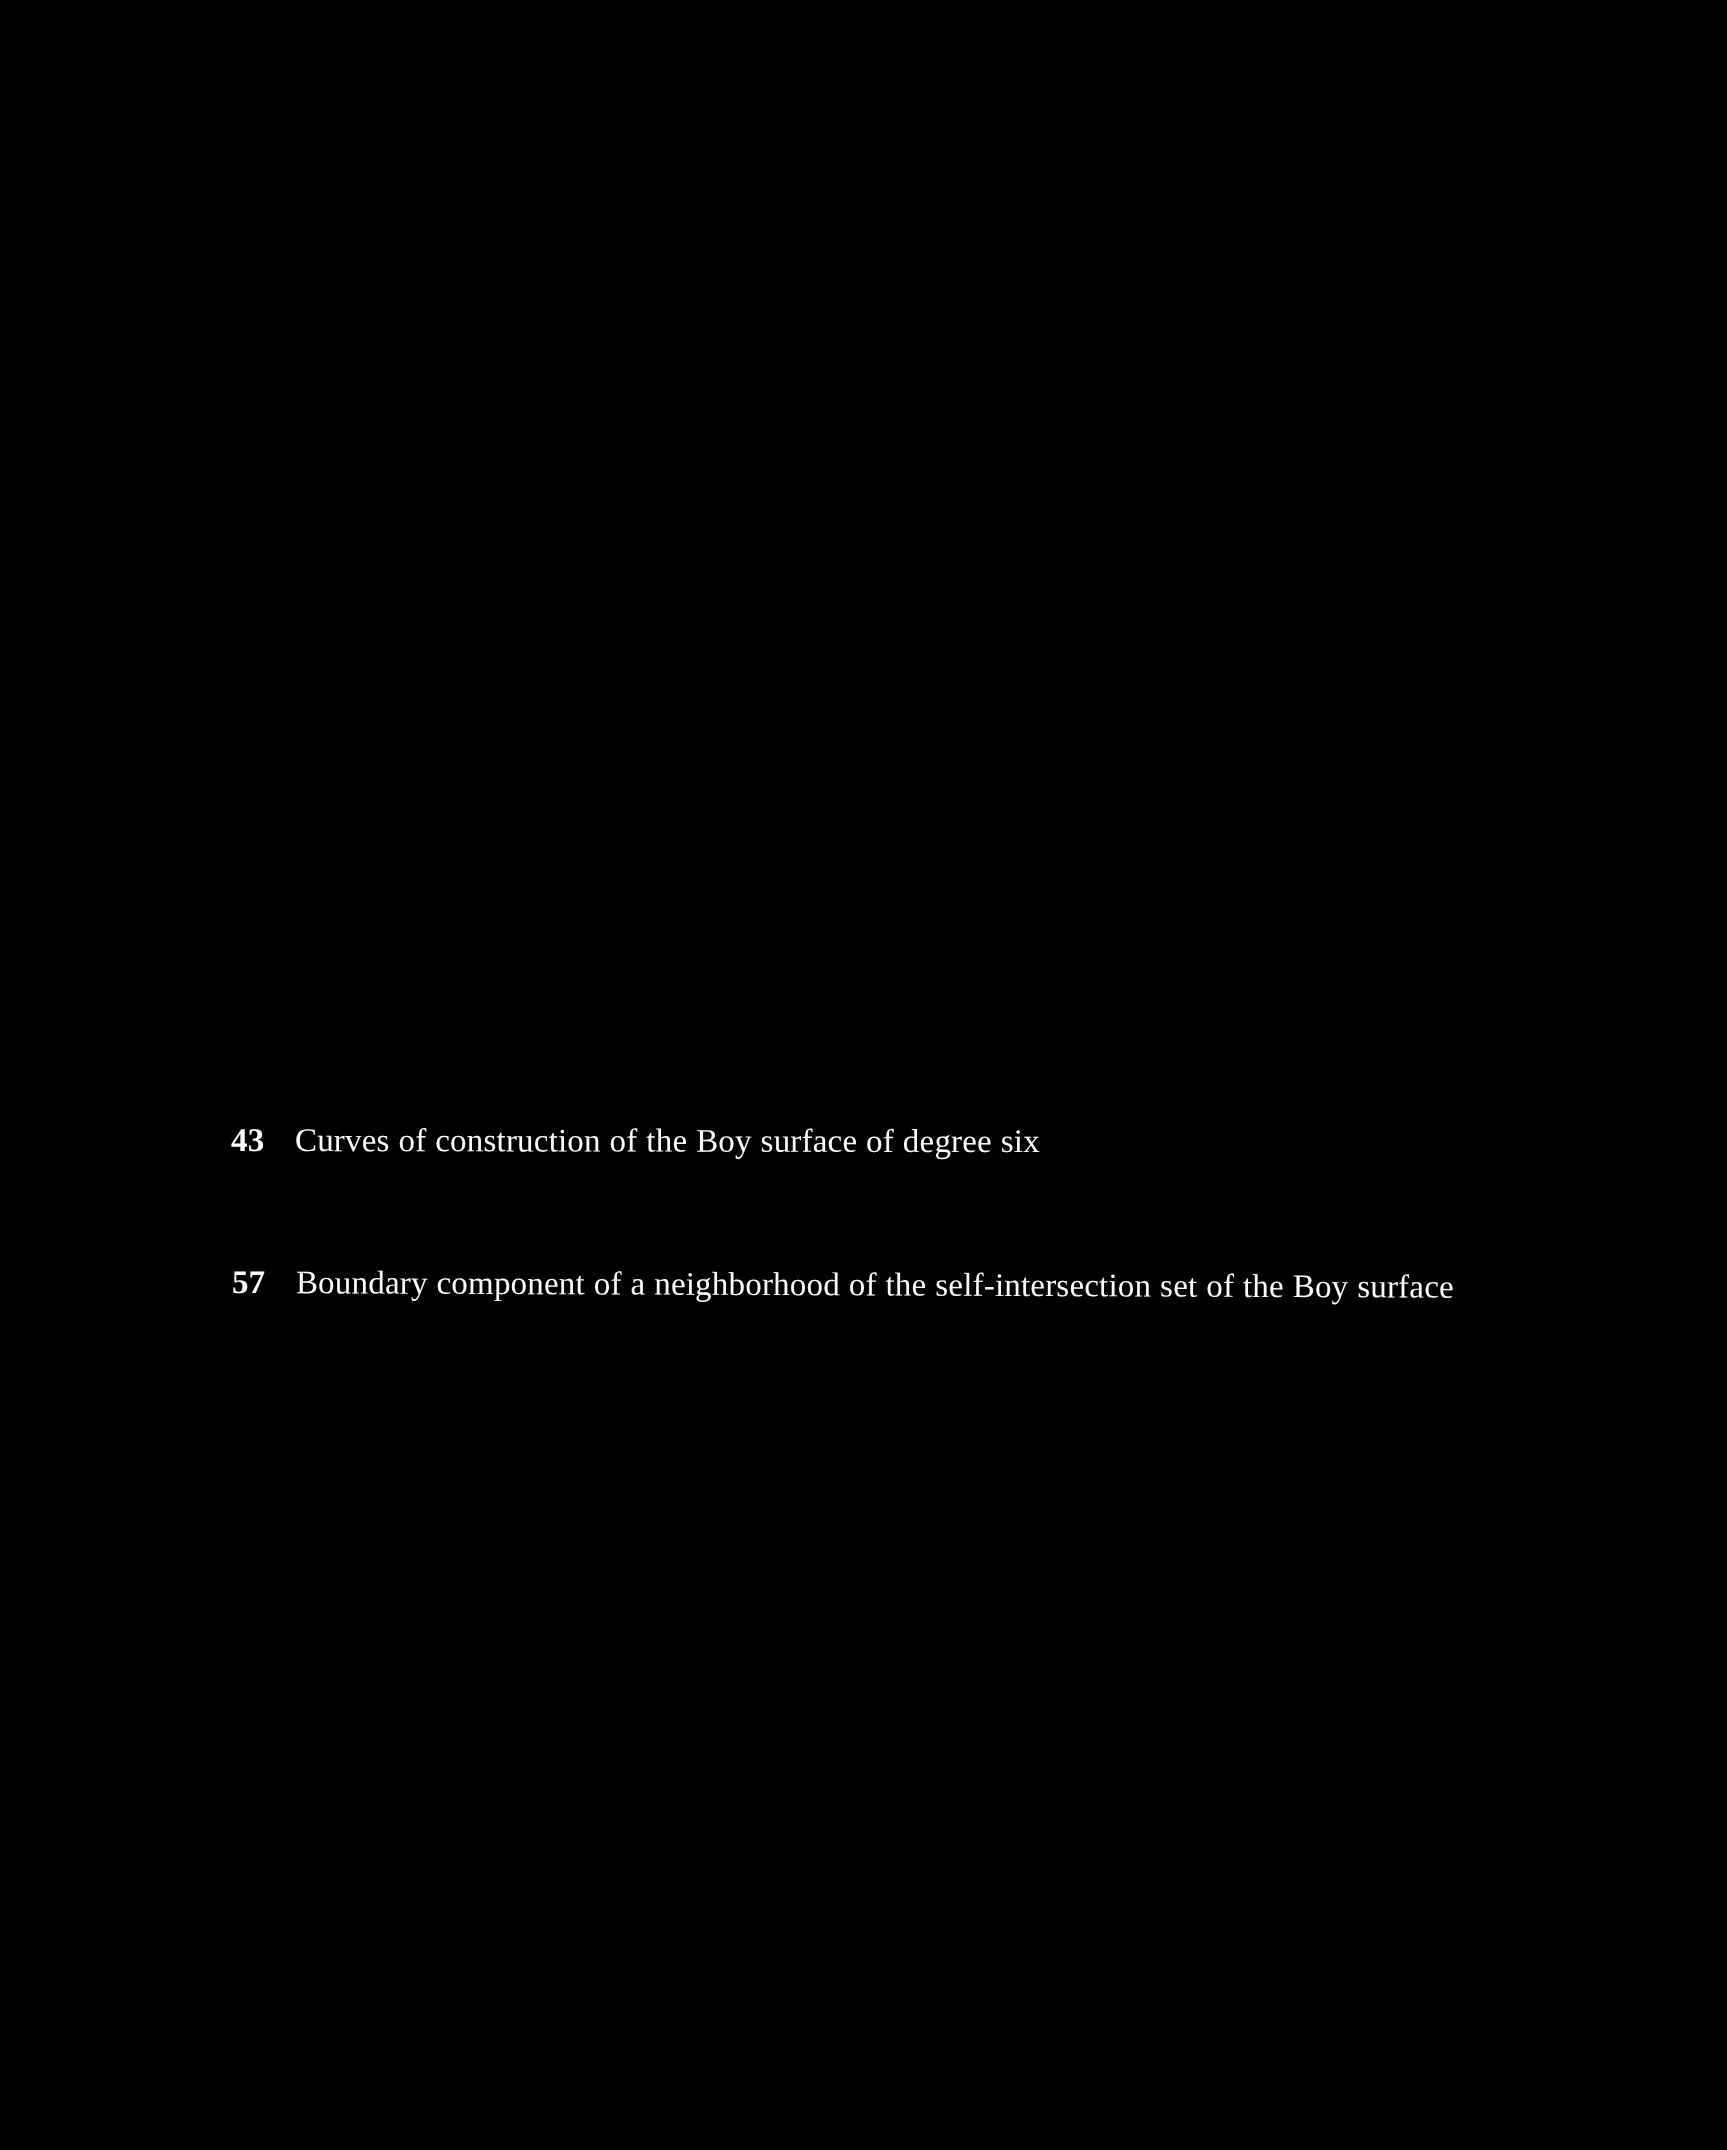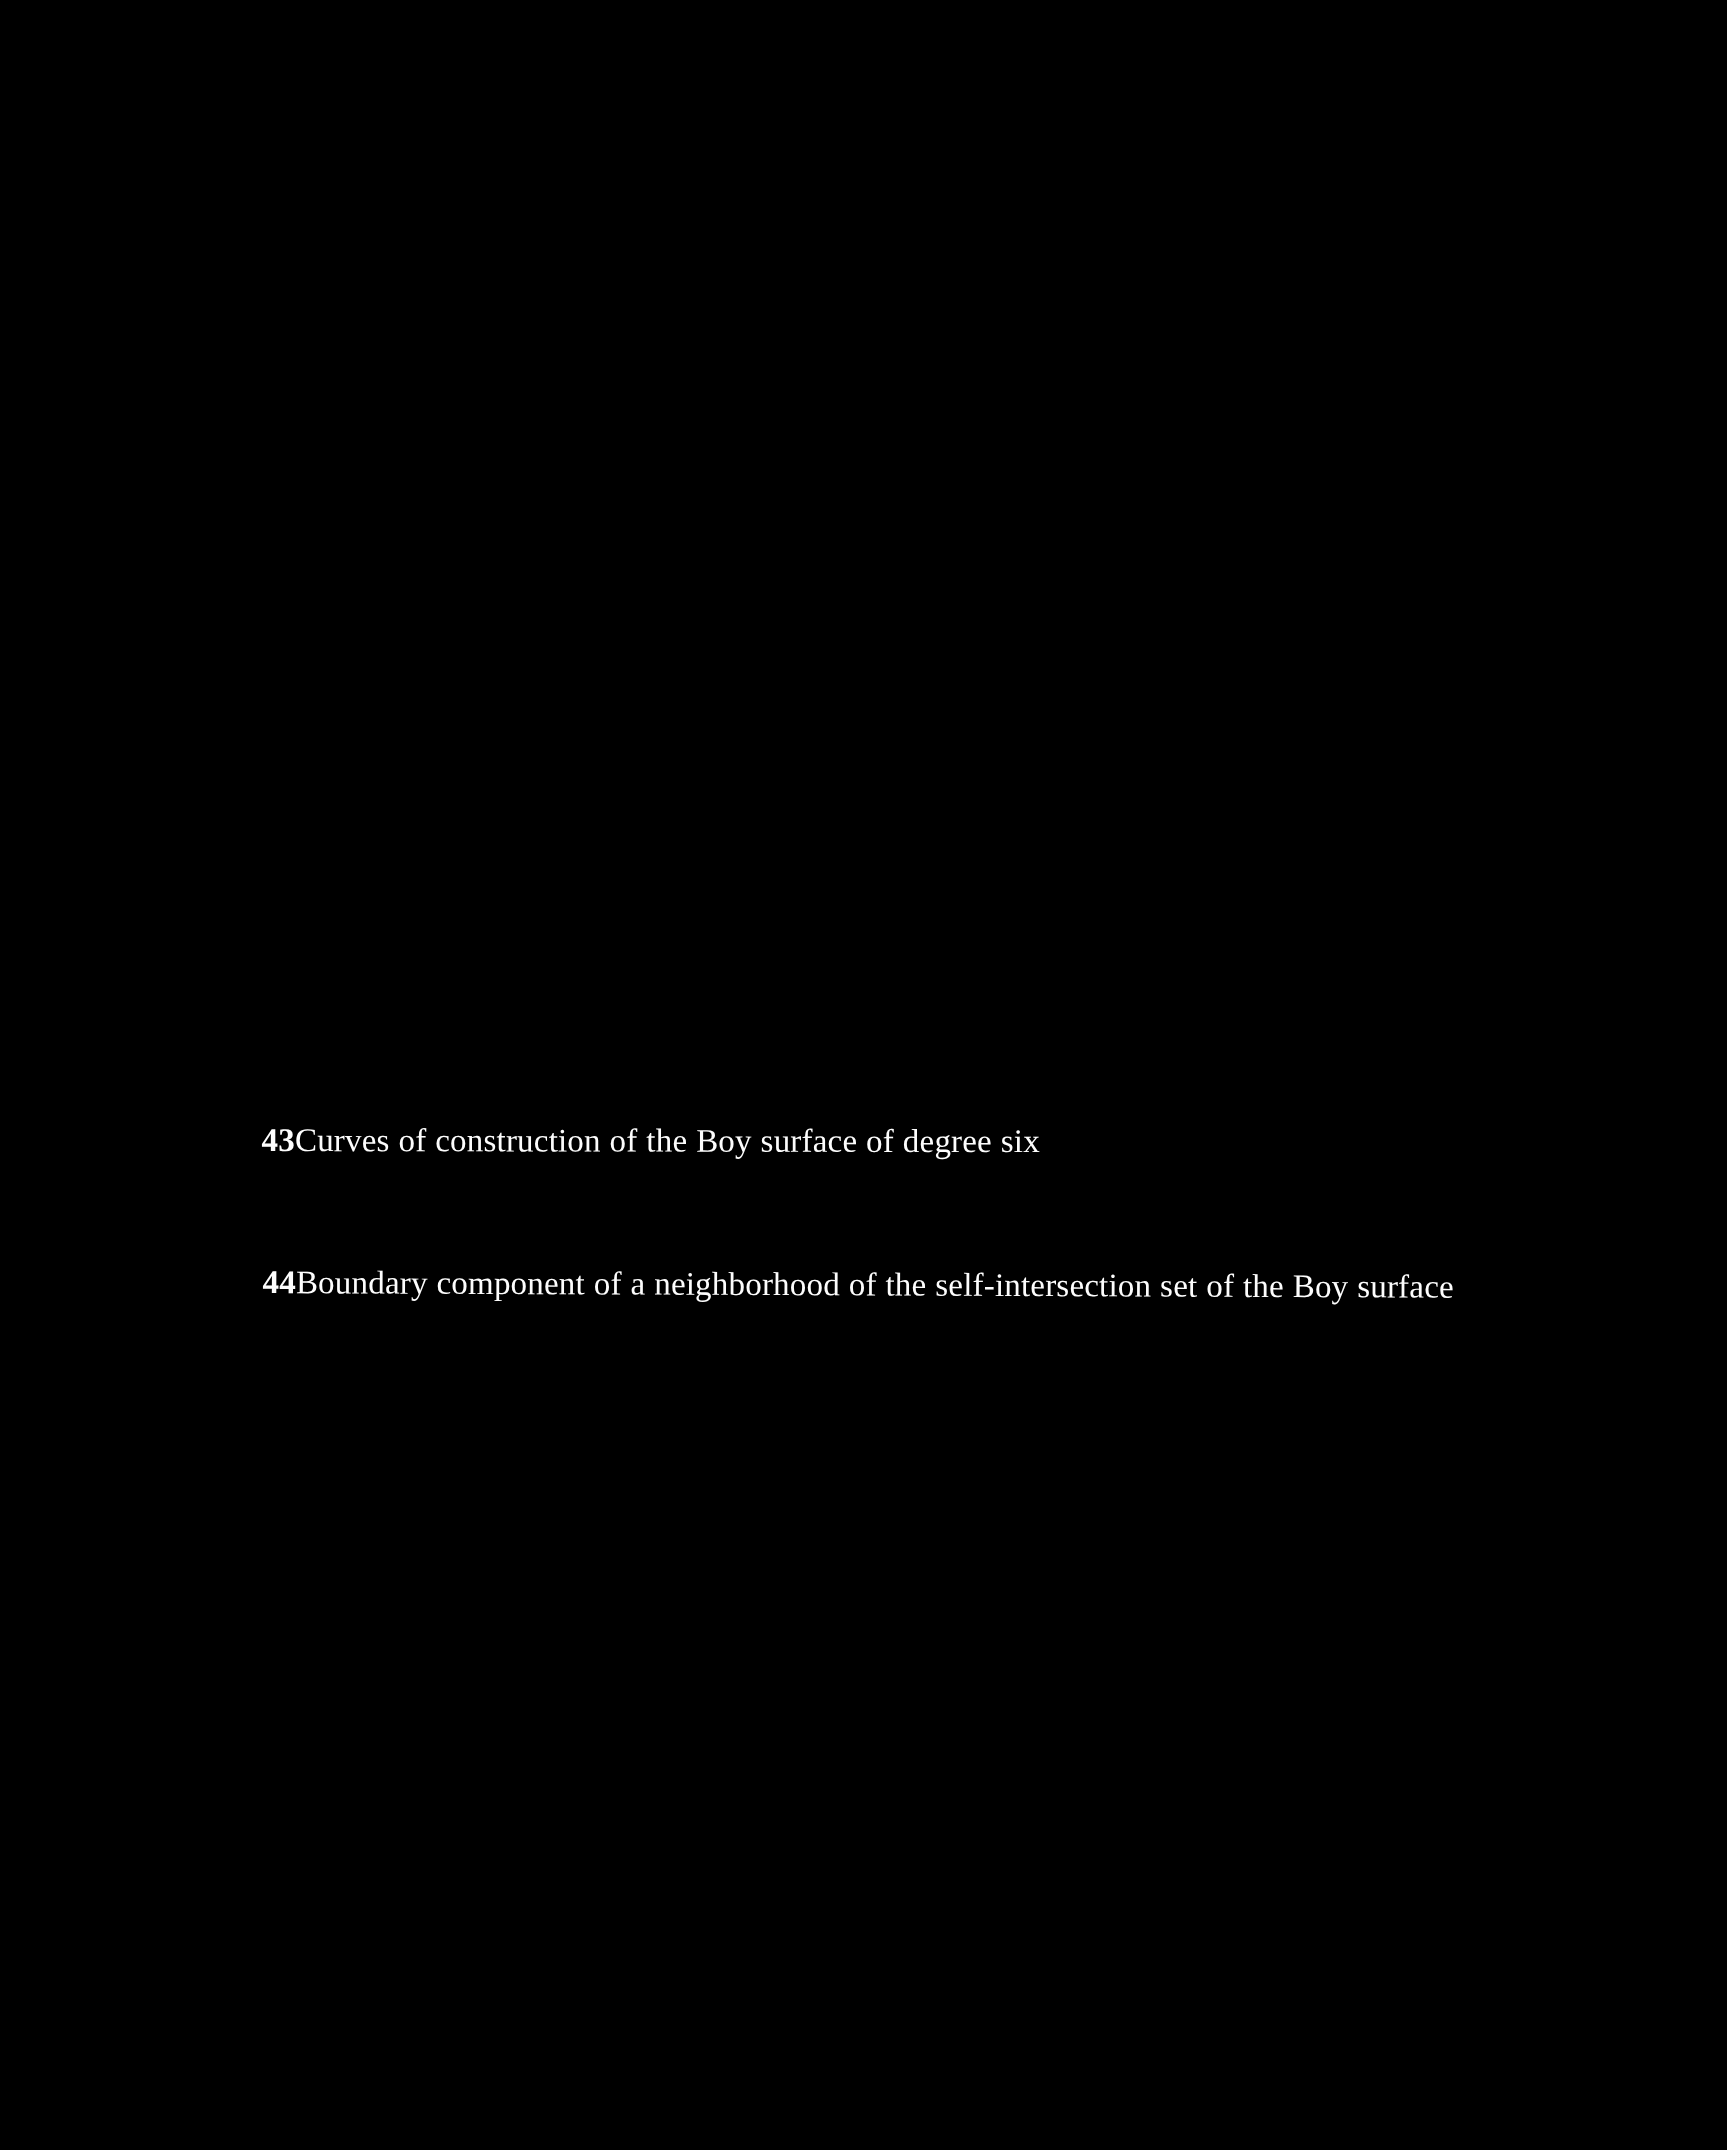--- a/index.html
+++ b/index.html
@@ -24,21 +24,20 @@
     line-height: 1;
     white-space: nowrap;
     color: #fdfdfd;
     letter-spacing: 0.2px;
   }
   .caption-row .fig-number {
     display: inline-block;
     width: 64px;
     font-weight: 700;
     flex: 0 0 auto;
-    text-align: right;
   }
   .caption-row .fig-text {
     font-weight: 400;
     word-spacing: 0.4px;
   }
   #caption-43 {
     left: 231px;
     top: 1124px;
     transform: rotate(0.08deg);
     transform-origin: 0 0;
@@ -54,18 +53,18 @@
 <body>
 
 <div class="scan-page">
 
   <div class="caption-row" id="caption-43">
     <span class="fig-number">43</span>
     <span class="fig-text">Curves of construction of the Boy surface of degree six</span>
   </div>
 
   <div class="caption-row" id="caption-44">
-    <span class="fig-number">44</span>
+    <span class="fig-number">57</span>
     <span class="fig-text">Boundary component of a neighborhood of the self-intersection set of the Boy surface</span>
   </div>
 
 </div>
 
 
 </body></html>

